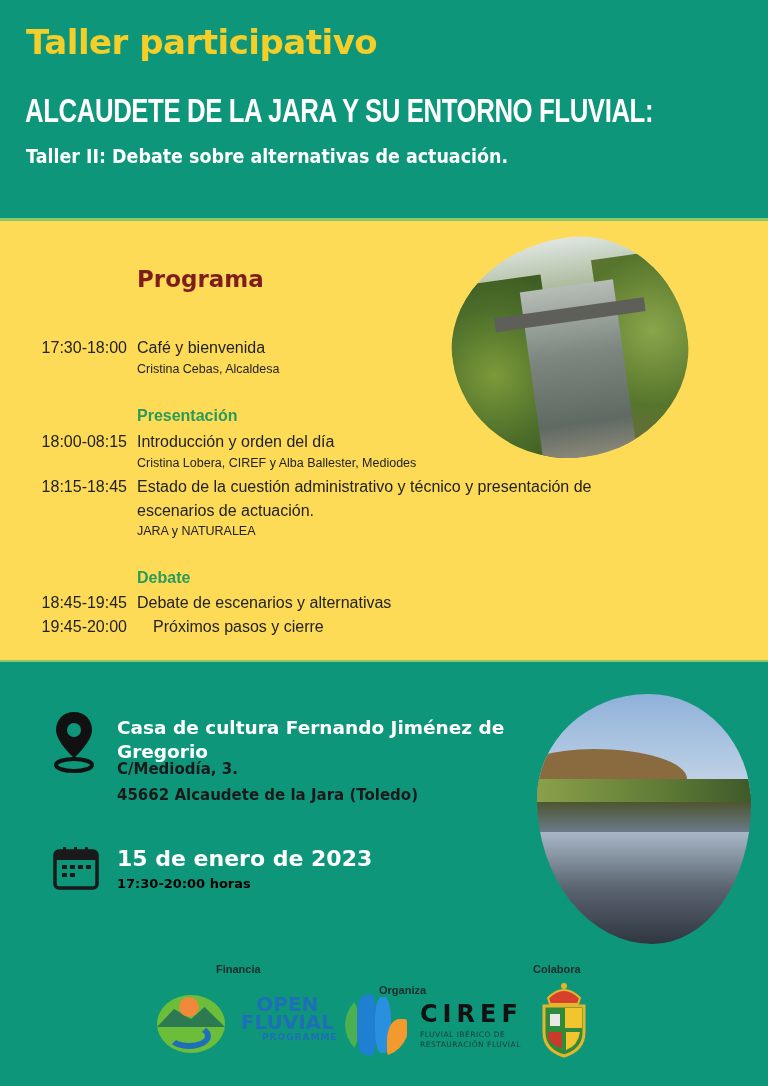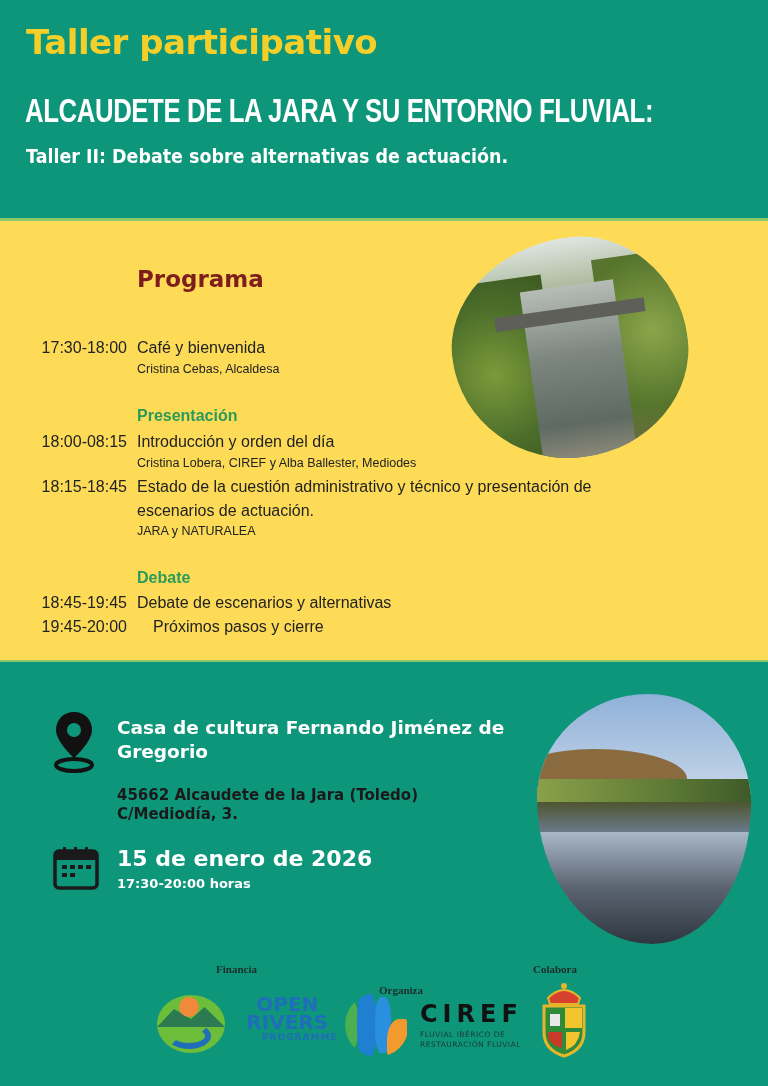--- a/index.html
+++ b/index.html
@@ -29,30 +29,30 @@
   .photo1 .water { position: absolute; left: 32%; top: 22%; width: 40%; height: 78%; background: linear-gradient(#b6bdb6, #7d8780 40%, #5f6a63 80%, #8a8878); }
   .photo1 .weir { position: absolute; left: 20%; top: 32%; width: 64%; height: 6%; background: #5d5f58; }
 
   .venue { position: absolute; left: 0; top: 662px; width: 768px; height: 424px; }
   .pin { position: absolute; left: 52px; top: 710px; width: 44px; height: 64px; }
   .v-name { position: absolute; left: 117px; top: 706px; width: 430px; font-family: "DejaVu Sans", sans-serif; font-weight: bold; font-size: 18.5px; line-height: 24px; color: #ffffff; margin-top: 10px; }
   .v-addr { position: absolute; left: 117px; font-family: "DejaVu Sans", sans-serif; font-weight: bold; font-size: 15px; color: #1a1a1a; white-space: nowrap; }
 
   .cal { position: absolute; left: 53px; top: 846px; width: 46px; height: 44px; }
   .date { position: absolute; left: 117px; top: 846px; font-family: "DejaVu Sans", sans-serif; font-weight: bold; font-size: 22px; color: #ffffff; }
-  .hours { position: absolute; left: 117px; top: 876px; font-family: "DejaVu Sans", sans-serif; font-weight: bold; font-size: 13px; color: #ffffff; }
+  .hours { position: absolute; left: 117px; top: 876px; font-family: "DejaVu Sans", sans-serif; font-weight: bold; font-size: 13px; color: #000000; }
 
   .photo2 { position: absolute; left: 537px; top: 694px; width: 214px; height: 250px; border-radius: 52% 48% 46% 54% / 42% 44% 56% 58%; overflow: hidden; }
   .photo2 .sky { position: absolute; left: 0; top: 0; width: 100%; height: 40%; background: linear-gradient(#8fb1d9, #c6d6e8); }
   .photo2 .hill { position: absolute; left: -10%; top: 22%; width: 80%; height: 22%; background: #8a6a3f; border-radius: 50% 60% 0 0; }
   .photo2 .reeds { position: absolute; left: 0; top: 34%; width: 100%; height: 9%; background: linear-gradient(90deg, #8aa04a, #5e7a35 60%, #3f5a2a); }
   .photo2 .refl { position: absolute; left: 0; top: 43%; width: 100%; height: 12%; background: linear-gradient(#4e5530, #6a7a8a); }
   .photo2 .water { position: absolute; left: 0; top: 55%; width: 100%; height: 45%; background: linear-gradient(#a9b8c8, #5a6470 50%, #2f3640); }
 
-  .logo-label { position: absolute; font-family: Liberation Serif, serif; font-weight: bold; font-size: 11px; color: #1d2b2a; }
+  .logo-label { position: absolute; font-family: Liberation Sans, sans-serif; font-weight: bold; font-size: 11px; color: #1d2b2a; }
   .or-logo { position: absolute; left: 157px; top: 995px; width: 170px; height: 60px; }
   .or-circle { position: absolute; left: 0; top: 0; width: 68px; height: 58px; border-radius: 50%; overflow: hidden; background: #6bbd3a; }
   .or-circle .mtn { position: absolute; left: 0; top: 12px; width: 68px; height: 20px; background: #2b7a52; clip-path: polygon(0 100%, 25% 10%, 50% 60%, 70% 0, 100% 100%); }
   .or-circle .sun { position: absolute; left: 22px; top: 2px; width: 20px; height: 20px; border-radius: 50%; background: #f08a3a; }
   .or-circle .river { position: absolute; left: 10px; top: 28px; width: 44px; height: 26px; border: 6px solid #1e6fb8; border-radius: 50%; border-left-color: transparent; border-top-color: transparent; }
   .or-text { position: absolute; left: 80px; top: 0; font-family: "DejaVu Sans", sans-serif; font-weight: bold; color: #1e6fb8; line-height: 18px; font-size: 20px; text-align: center; }
   .or-text .small { font-size: 9px; line-height: 12px; letter-spacing: 1px; margin-left: 25px; }
 
   .ciref-mark { position: absolute; left: 345px; top: 993px; width: 64px; height: 64px; border-radius: 50%; overflow: hidden; }
   .ciref-mark .g { position: absolute; left: 0; top: 8px; width: 14px; height: 48px; background: #4caf50; border-radius: 50%; }
@@ -121,38 +121,38 @@
 
 <div class="venue"></div>
 
 <svg class="pin" viewBox="0 0 44 64">
   <path d="M22 2 C11 2 4 10 4 20 C4 32 22 48 22 48 C22 48 40 32 40 20 C40 10 33 2 22 2 Z" fill="#111"></path>
   <circle cx="22" cy="20" r="7" fill="#0e967b"></circle>
   <ellipse cx="22" cy="55" rx="18" ry="6" fill="none" stroke="#111" stroke-width="4"></ellipse>
 </svg>
 
 <div class="v-name">Casa de cultura Fernando Jiménez de Gregorio</div>
-<div class="v-addr" style="top:760px;margin-top:45px;">C/Mediodía, 3.</div>
+<div class="v-addr" style="top:760px;">C/Mediodía, 3.</div>
 <div class="v-addr" style="top:786px;">45662 Alcaudete de la Jara (Toledo)</div>
 
 <svg class="cal" viewBox="0 0 46 44">
   <rect x="2" y="5" width="42" height="37" rx="4" fill="none" stroke="#1a1a1a" stroke-width="3.5"></rect>
   <rect x="2" y="5" width="42" height="9" fill="#1a1a1a"></rect>
   <rect x="10" y="1" width="3" height="8" fill="#1a1a1a"></rect>
     <rect x="21" y="1" width="3" height="8" fill="#1a1a1a"></rect>
     <rect x="32" y="1" width="3" height="8" fill="#1a1a1a"></rect>
   <rect x="9" y="19" width="5" height="4" fill="#1a1a1a"></rect>
     <rect x="17" y="19" width="5" height="4" fill="#1a1a1a"></rect>
     <rect x="25" y="19" width="5" height="4" fill="#1a1a1a"></rect>
     <rect x="33" y="19" width="5" height="4" fill="#1a1a1a"></rect>
   <rect x="9" y="27" width="5" height="4" fill="#1a1a1a"></rect>
     <rect x="17" y="27" width="5" height="4" fill="#1a1a1a"></rect>
 </svg>
 
-<div class="date">15 de enero de 2026</div>
+<div class="date">15 de enero de 2023</div>
 <div class="hours">17:30-20:00 horas</div>
 
 <div class="photo2">
   <div class="sky"></div>
     <div class="hill"></div>
     <div class="reeds"></div>
     <div class="refl"></div>
     <div class="water"></div>
 </div>
 
@@ -161,21 +161,21 @@
 <div class="logo-label" style="left:533px; top:963px;">Colabora</div>
 
 <div class="or-logo">
   <div class="or-circle">
     <div class="mtn"></div>
       <div class="sun"></div>
       <div class="river"></div>
   </div>
   <div class="or-text">
     <div>OPEN</div>
-    <div>RIVERS</div>
+    <div>FLUVIAL</div>
     <div class="small">PROGRAMME</div>
   </div>
 </div>
 
 <div class="ciref-mark">
   <div class="g"></div>
     <div class="b1"></div>
     <div class="b2"></div>
     <div class="o"></div>
 </div>

